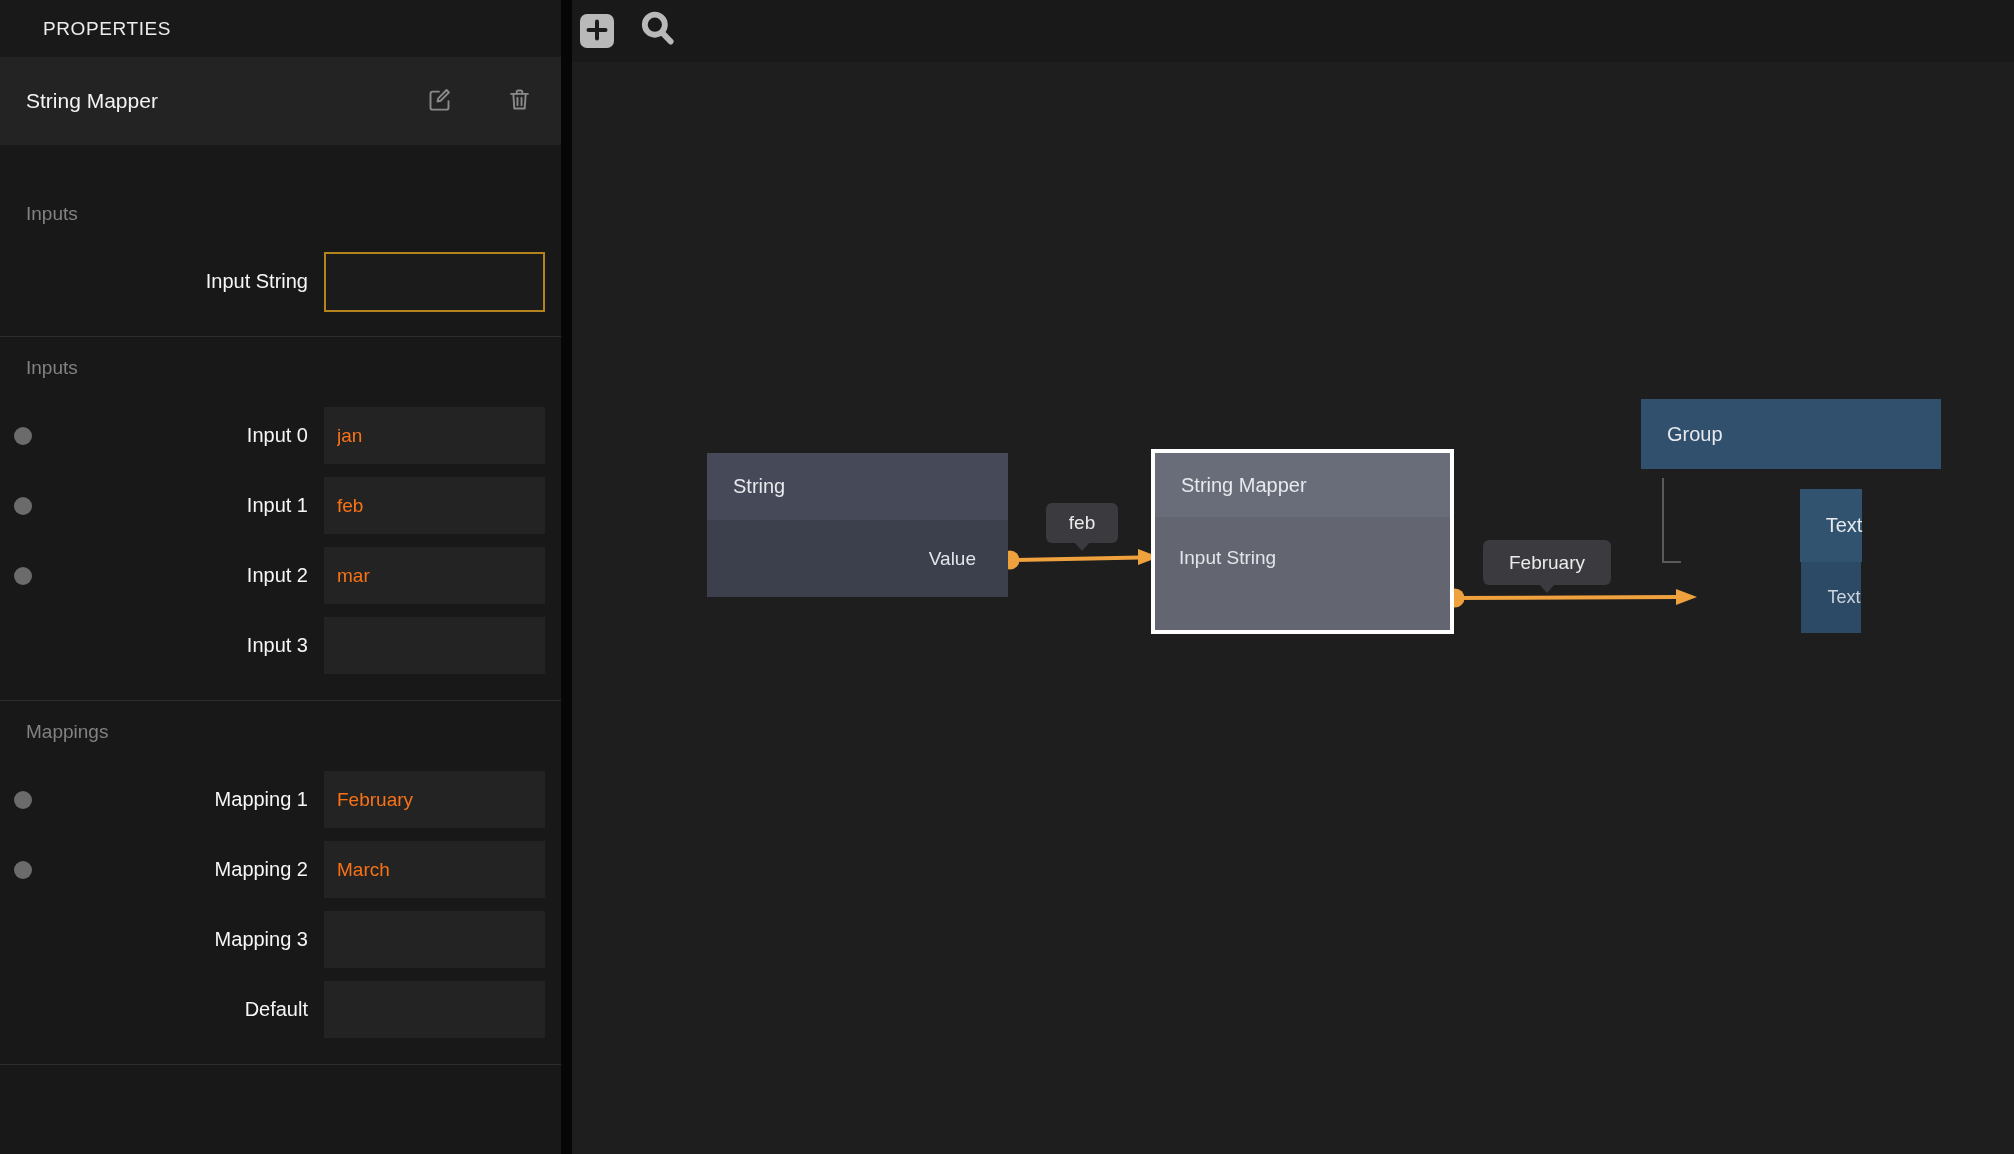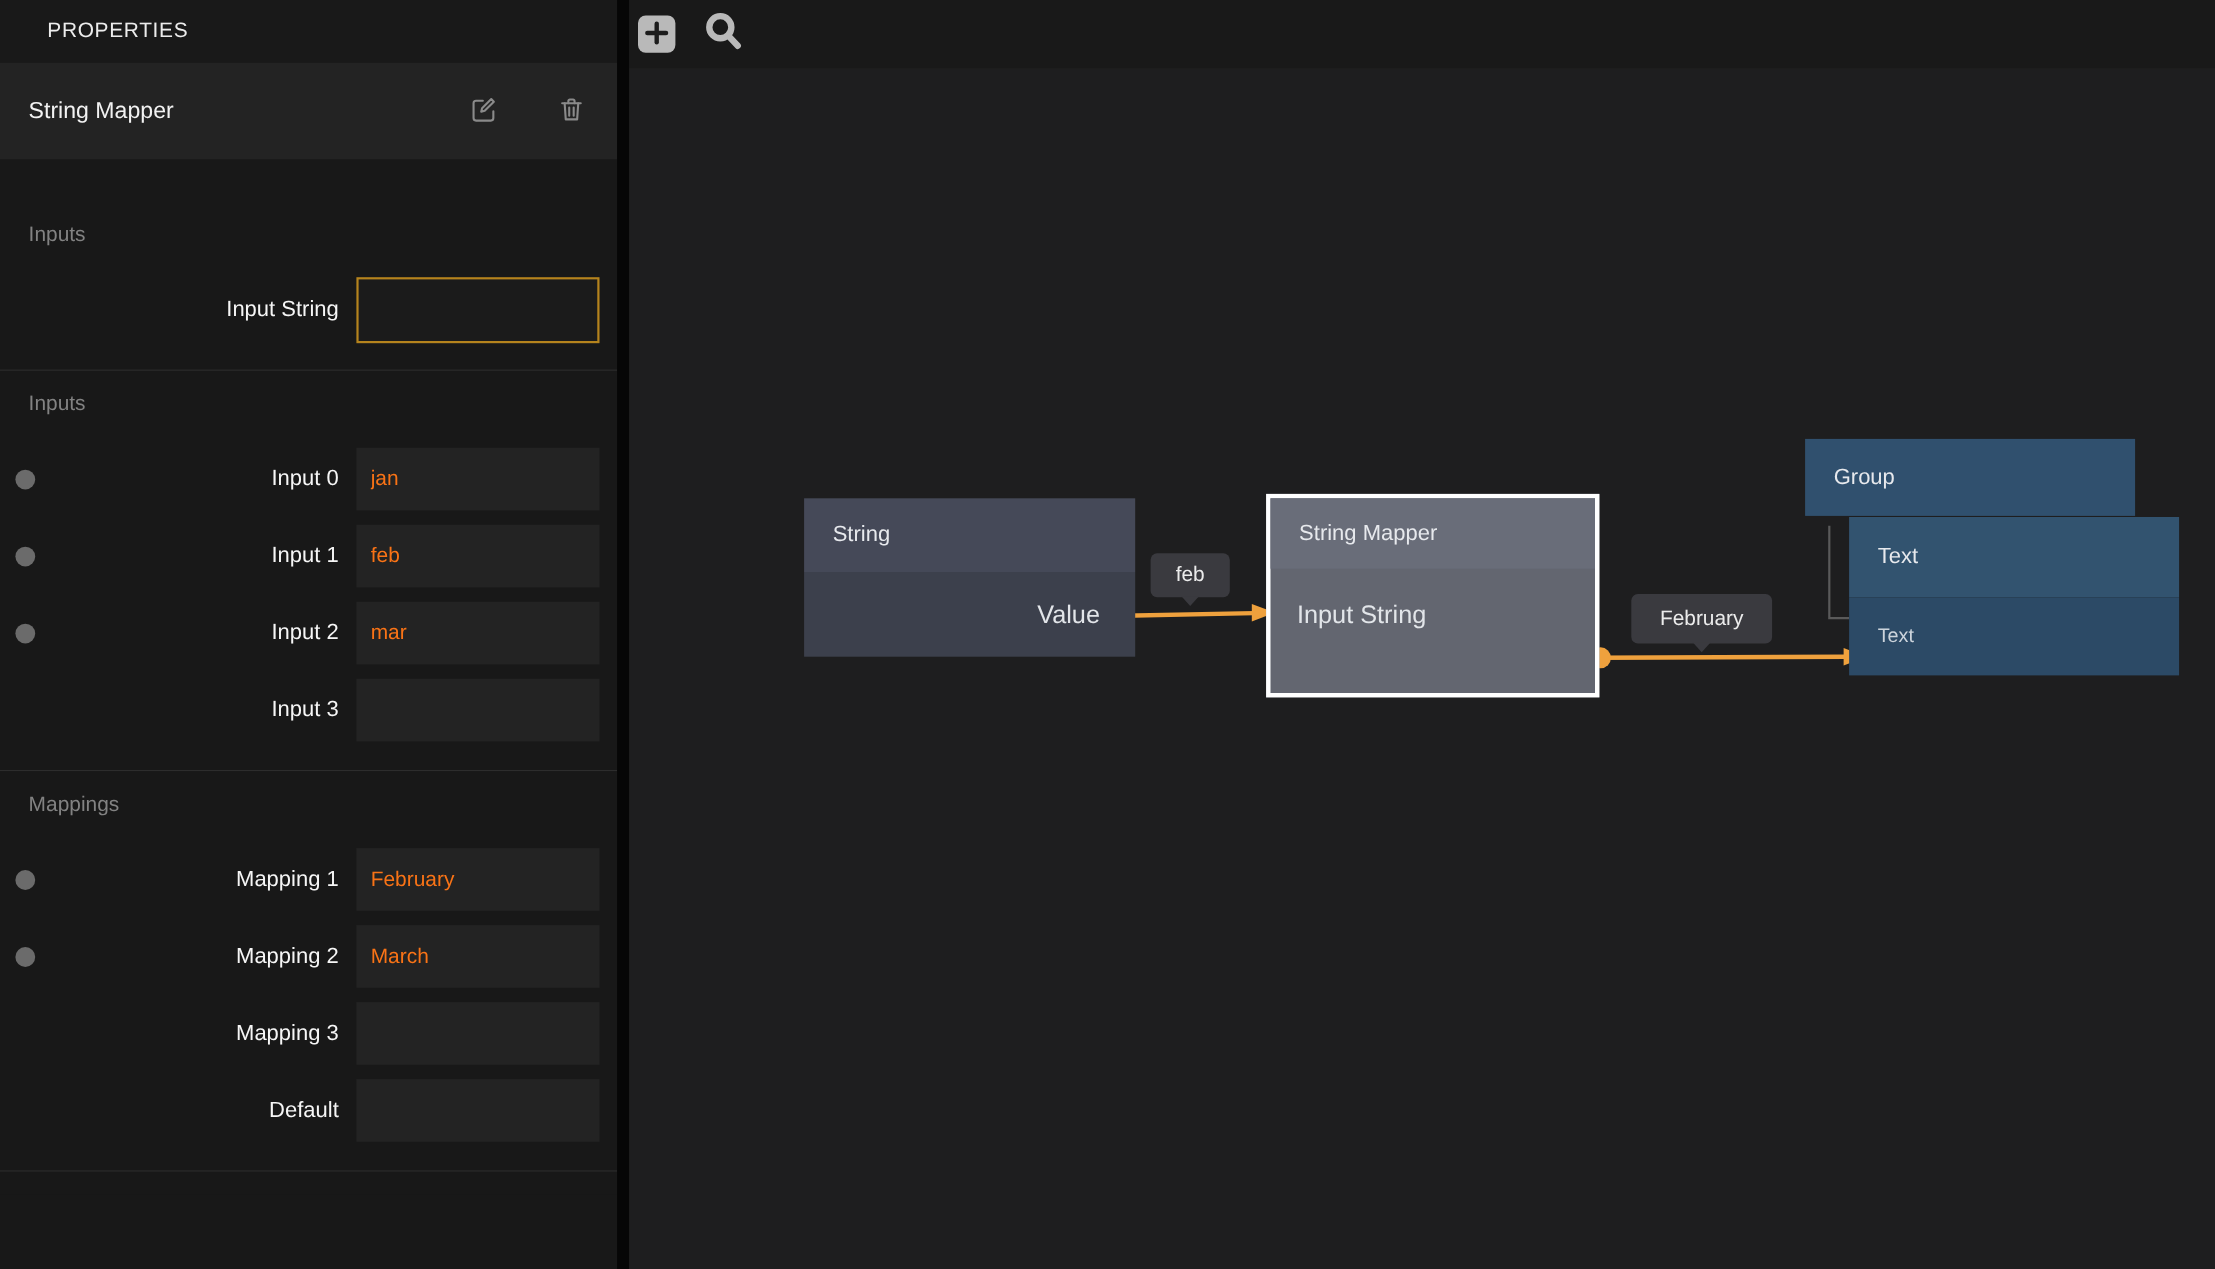--- a/index.html
+++ b/index.html
@@ -42,37 +42,37 @@
               display:flex; align-items:center; justify-content:center; }
   .tool-add svg { width:24px; height:24px; }
   .tool-zoom { width:40px; height:40px; background:none; border:none; cursor:pointer; margin-left:24px;
                display:flex; align-items:center; justify-content:center; }
 
   .canvas { position:relative; flex:1; background:#1e1e1f; overflow:hidden; }
   .wires { position:absolute; left:0; top:0; width:100%; height:100%; pointer-events:none; }
 
   .node { position:absolute; display:flex; flex-direction:column; cursor:move; }
   .node-title { font-size:20px; color:#e7e9ed; padding-left:26px; display:flex; align-items:center; }
-  .node-port { font-size:23px; color:#e2e5e9; }
-
-  .node-string { left:135px; top:391px; width:301px; height:144px;margin-left:24px; }
+  .node-port { font-size:19px; color:#e2e5e9; }
+
+  .node-string { left:135px; top:391px; width:301px; height:144px; }
   .node-string .hd { height:67px; background:#454958; }
   .node-string .bd { height:77px; background:#3c404c; display:flex; align-items:center; justify-content:flex-end;
                      padding-right:32px; }
 
   .node-mapper { left:579px; top:387px; width:303px; height:185px; border:4px solid #ffffff; background:#636670; }
   .node-mapper .hd { height:64px; background:#696d79; }
   .node-mapper .bd { padding-top:20px; display:flex; flex-direction:column; }
   .node-mapper .port-in  { height:42px; display:flex; align-items:center; padding-left:24px; }
   .node-mapper .port-out { height:42px; display:flex; align-items:center; justify-content:flex-end; padding-right:28px; }
 
   .node-group { left:1069px; top:337px; width:300px; height:70px; background:#30506e; }
   .node-group .hd { height:70px; }
 
-  .node-text { left:1109px; top:408px; width:300px; height:144px; }
+  .node-text { left:1109px; top:427px; width:300px; height:144px;align-items:center; }
   .node-text .hd { height:73px; background:#32536f; }
   .node-text .bd { height:71px; background:#2c4a66; display:flex; align-items:center; padding-left:26px; }
   .node-text .bd .node-port { color:#ccd4dc; font-size:18px; }
 
   .wire-tip { position:absolute; background:#3a3a3f; border-radius:6px; color:#ebebeb; font-size:19px;
               display:flex; align-items:center; justify-content:center; }
   .wire-tip::after { content:""; position:absolute; left:50%; bottom:-8px; margin-left:-8px;
                      border-left:8px solid transparent; border-right:8px solid transparent;
                      border-top:9px solid #3a3a3f; }
   .tip-feb { left:474px; top:441px; width:72px; height:40px; }

